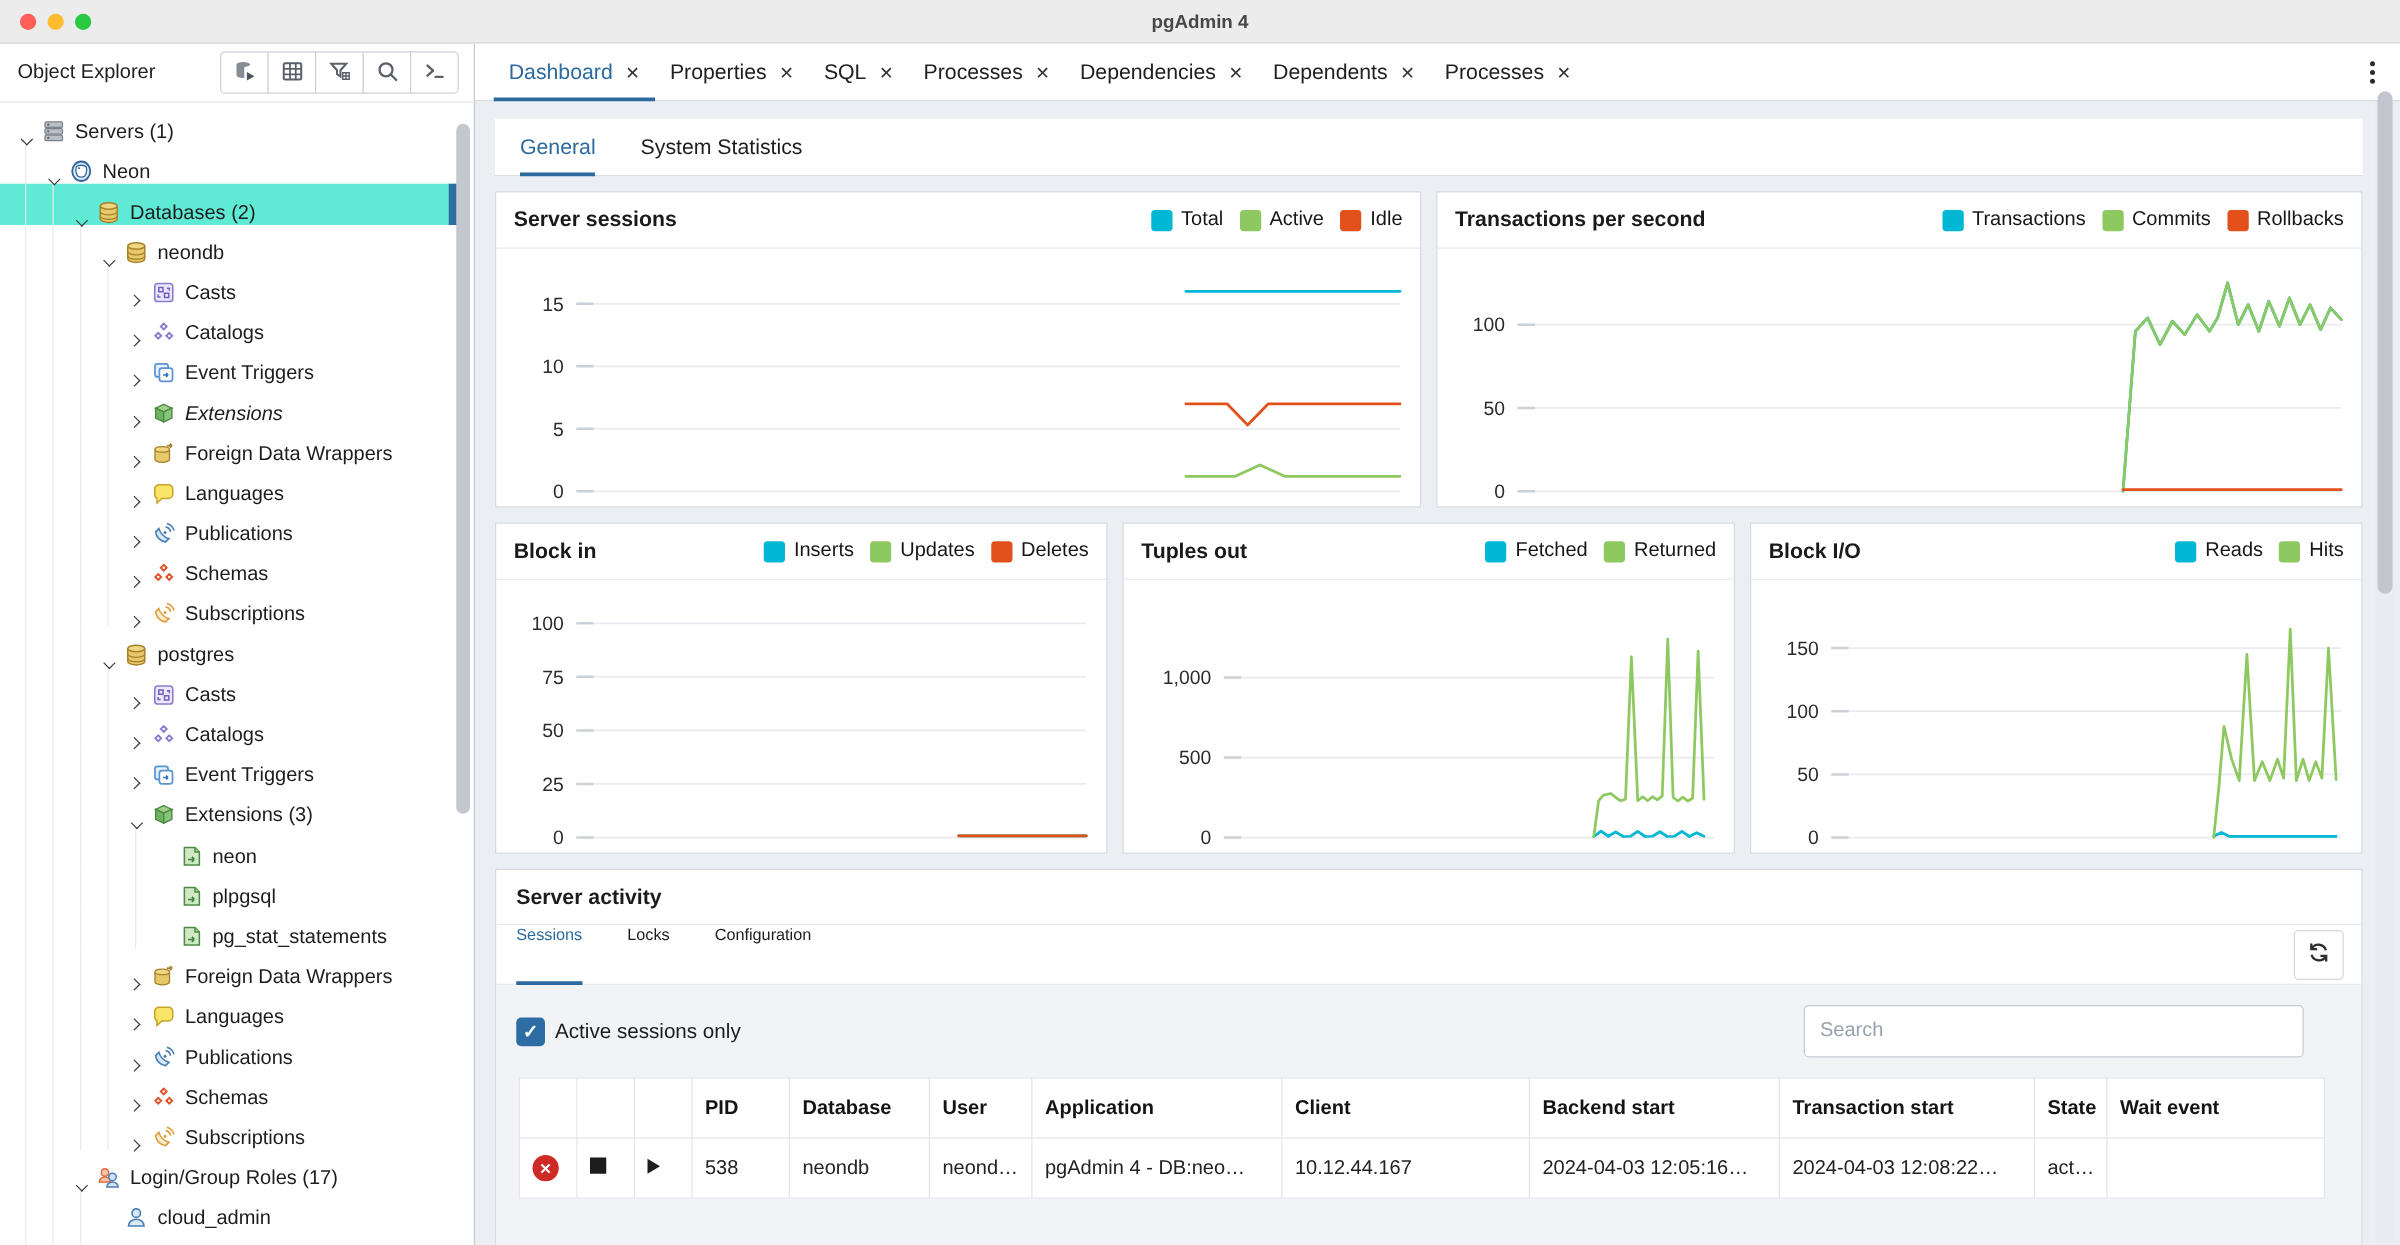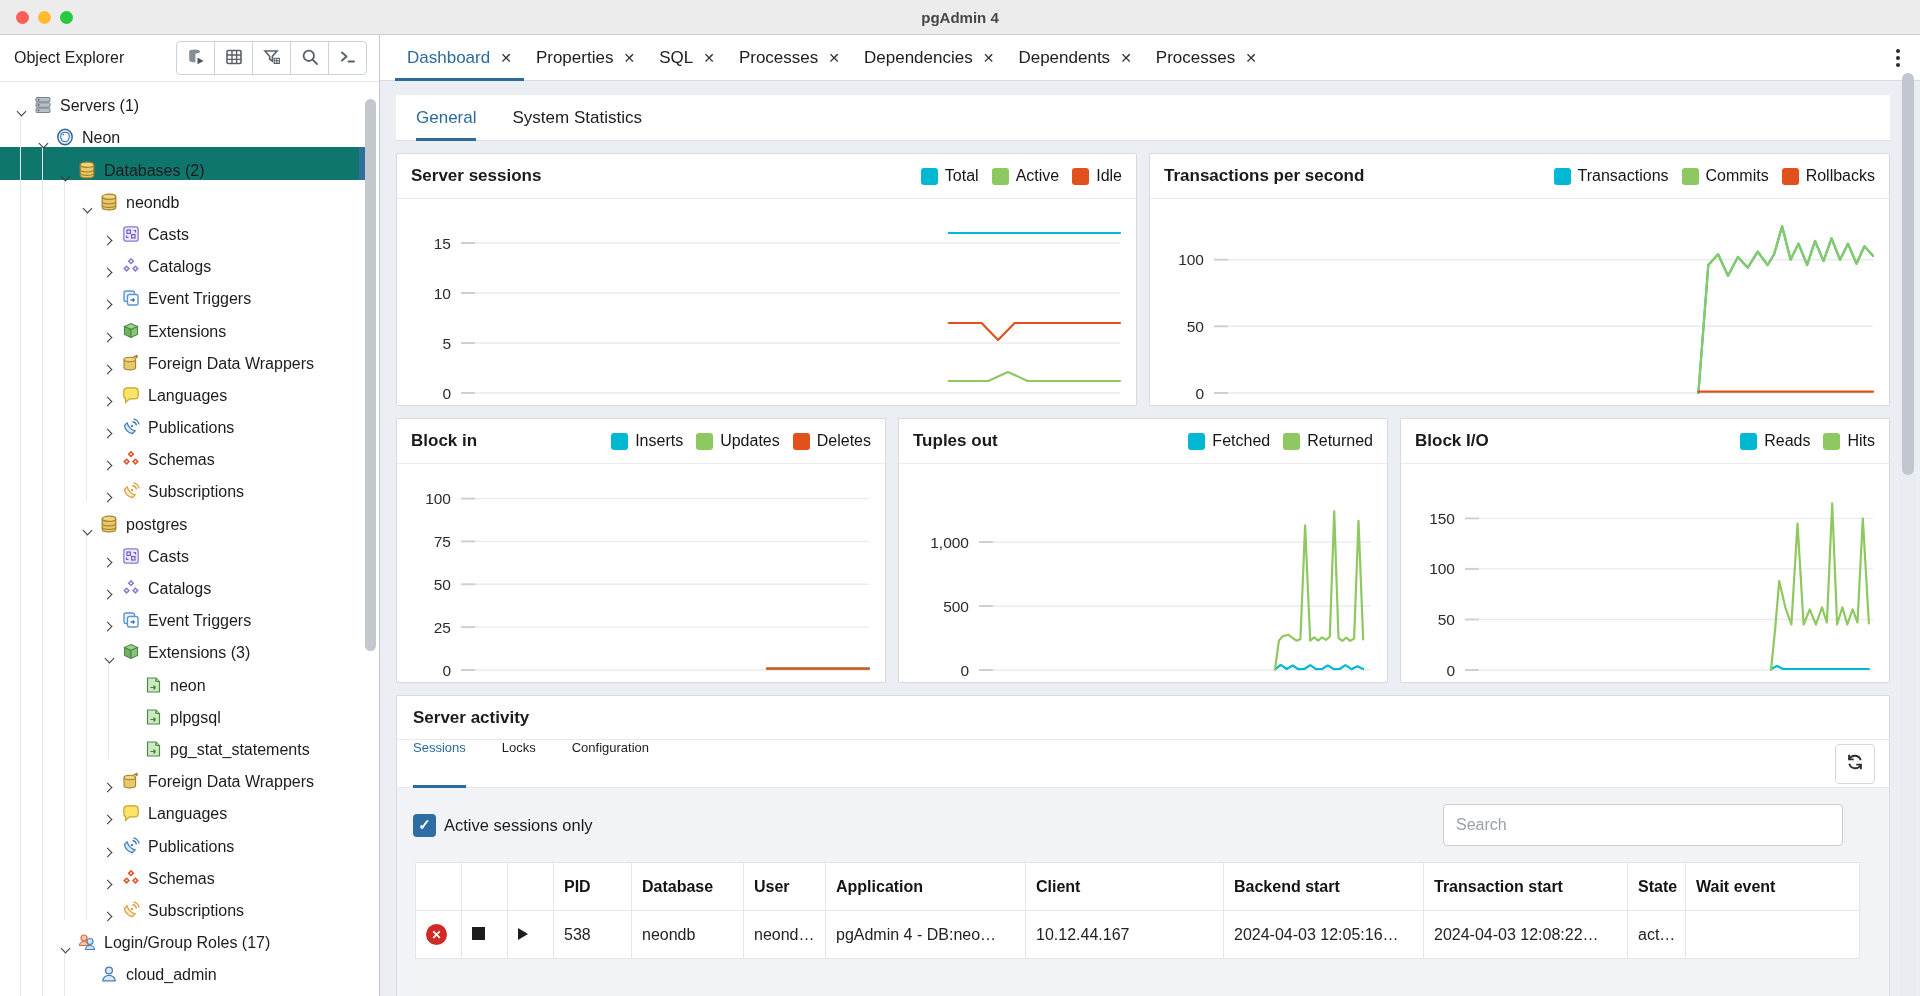--- a/index.html
+++ b/index.html
@@ -16,21 +16,21 @@
   .app{display:flex;height:961px}
   .sidebar{width:380px;flex:none;background:#fff;border-right:1px solid #c6cad1;position:relative}
   .oe-header{height:47px;display:flex;align-items:center;padding:0 12px 0 14px;border-bottom:1px solid #e6e8ec}
   .oe-title{font-size:16px;color:#222}
   .oe-toolbar{margin-left:auto;display:flex}
   .oe-btn{width:39px;height:34px;background:#fff;border:1px solid #ccd1d7;margin-left:-1px;display:flex;align-items:center;justify-content:center}
   .oe-btn:first-child{border-radius:4px 0 0 4px}
   .oe-btn:last-child{border-radius:0 4px 4px 0}
   .tree{position:absolute;top:48px;left:0;width:366px;bottom:0;overflow:hidden}
   .tree-row{height:32.2px;display:flex;align-items:flex-end;position:relative;font-size:16px;white-space:nowrap}
-  .tree-row.selected{background:#0f766e}
+  .tree-row.selected{background:#5eead4}
   .tree-row.selected::after{content:"";position:absolute;right:0;top:0;bottom:0;width:7px;background:#2f6f9f}
   .guide{position:absolute;top:0;bottom:0;width:1px;background:#e7e9ed}
   .chev{width:18px;flex:none;display:flex;align-items:center;justify-content:center;position:relative;z-index:1}
   .chev i{width:7px;height:7px;border-right:1.8px solid #3a3a3a;border-bottom:1.8px solid #3a3a3a;display:block}
   .chev.down i{transform:rotate(45deg);margin-top:-3px}
   .chev.right i{transform:rotate(-45deg);margin-left:-3px}
   .tree-icon{width:20px;height:20px;margin:0 7px 0 3px;flex:none;position:relative;z-index:1}
   .tree-icon svg{display:block}
   .side-thumb{position:absolute;right:3px;top:64px;width:11px;height:552px;background:#c3c8cf;border-radius:6px;z-index:6}
 
@@ -257,21 +257,21 @@
           </span>
           <span class="tree-icon">
             <svg viewBox="0 0 20 20" width="20" height="20">
               <rect x="3" y="3" width="10.5" height="10.5" rx="2" fill="#e8f1fb" stroke="#5b94cf" stroke-width="1.4"></rect>
               <rect x="6.5" y="6.5" width="10.5" height="10.5" rx="2" fill="#fff" stroke="#5b94cf" stroke-width="1.4"></rect>
               <path d="M9.5 12 h4 m0 0 l-1.6-1.6 m1.6 1.6 l-1.6 1.6" stroke="#2e75b6" stroke-width="1.3" fill="none"></path>
             </svg>
           </span>
           <span class="tree-label">Event Triggers</span>
         </div>
-        <div class="tree-row" style="padding-left: 100px;">
+        <div class="tree-row" style="padding-left: 100px; font-style: italic;">
           <span class="guide" style="left: 20px;"></span>
           <span class="guide" style="left: 42px;"></span>
           <span class="guide" style="left: 64px;"></span>
           <span class="guide" style="left: 86px;"></span>
           <span class="chev right">
             <i></i>
           </span>
           <span class="tree-icon">
             <svg viewBox="0 0 20 20" width="20" height="20">
               <path d="M10 2.5 l6.5 3 -6.5 3 -6.5-3z" fill="#9fd08e" stroke="#4c8a44" stroke-width="1.1"></path>

